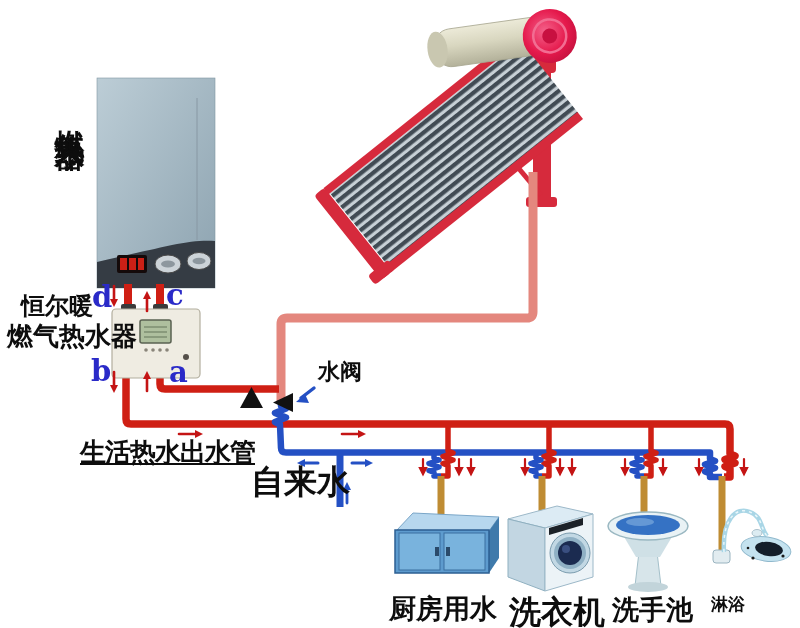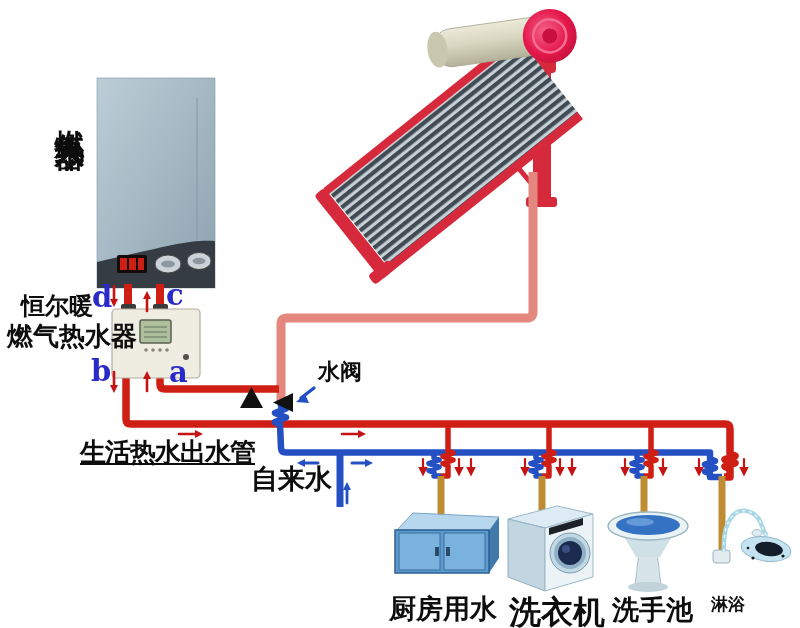--- a/index.html
+++ b/index.html
@@ -13,21 +13,21 @@
   .lbl{position:absolute;color:var(--ink);font-weight:bold;line-height:1.05;white-space:nowrap;
        font-family:"DejaVu Sans",sans-serif;}
   .port{position:absolute;color:var(--letter);font-family:"DejaVu Serif",serif;
         font-weight:bold;font-size:29px;line-height:1;}
   #lbl-gas{left:54px;top:106px;font-size:30px;writing-mode:vertical-rl;text-orientation:upright;
            letter-spacing:3px;}
   #lbl-brand{left:21px;top:294px;font-size:24px;}
   #lbl-ctrl{left:7px;top:323px;font-size:26px;}
   #lbl-valve{left:318px;top:360px;font-size:22px;}
   #lbl-hotpipe{left:80px;top:439px;font-size:26px;letter-spacing:-1px;text-decoration:underline;}
-  #lbl-tap{left:251px;top:465px;font-size:27px;}
+  #lbl-tap{left:251px;top:465px;font-size:33px;}
   #lbl-kitchen{left:389px;top:595px;font-size:27px;text-align:center;}
   #lbl-washer{left:509px;top:596px;font-size:32px;}
   #lbl-basin{left:612px;top:596px;font-size:27px;}
   #lbl-shower{left:711px;top:596px;font-size:17px;}
   #port-d{left:92px;top:283px;} #port-c{left:166px;top:281px;}
   #port-b{left:91px;top:357px;} #port-a{left:169px;top:358px;}
 </style>
 </head>
 <body>
 

